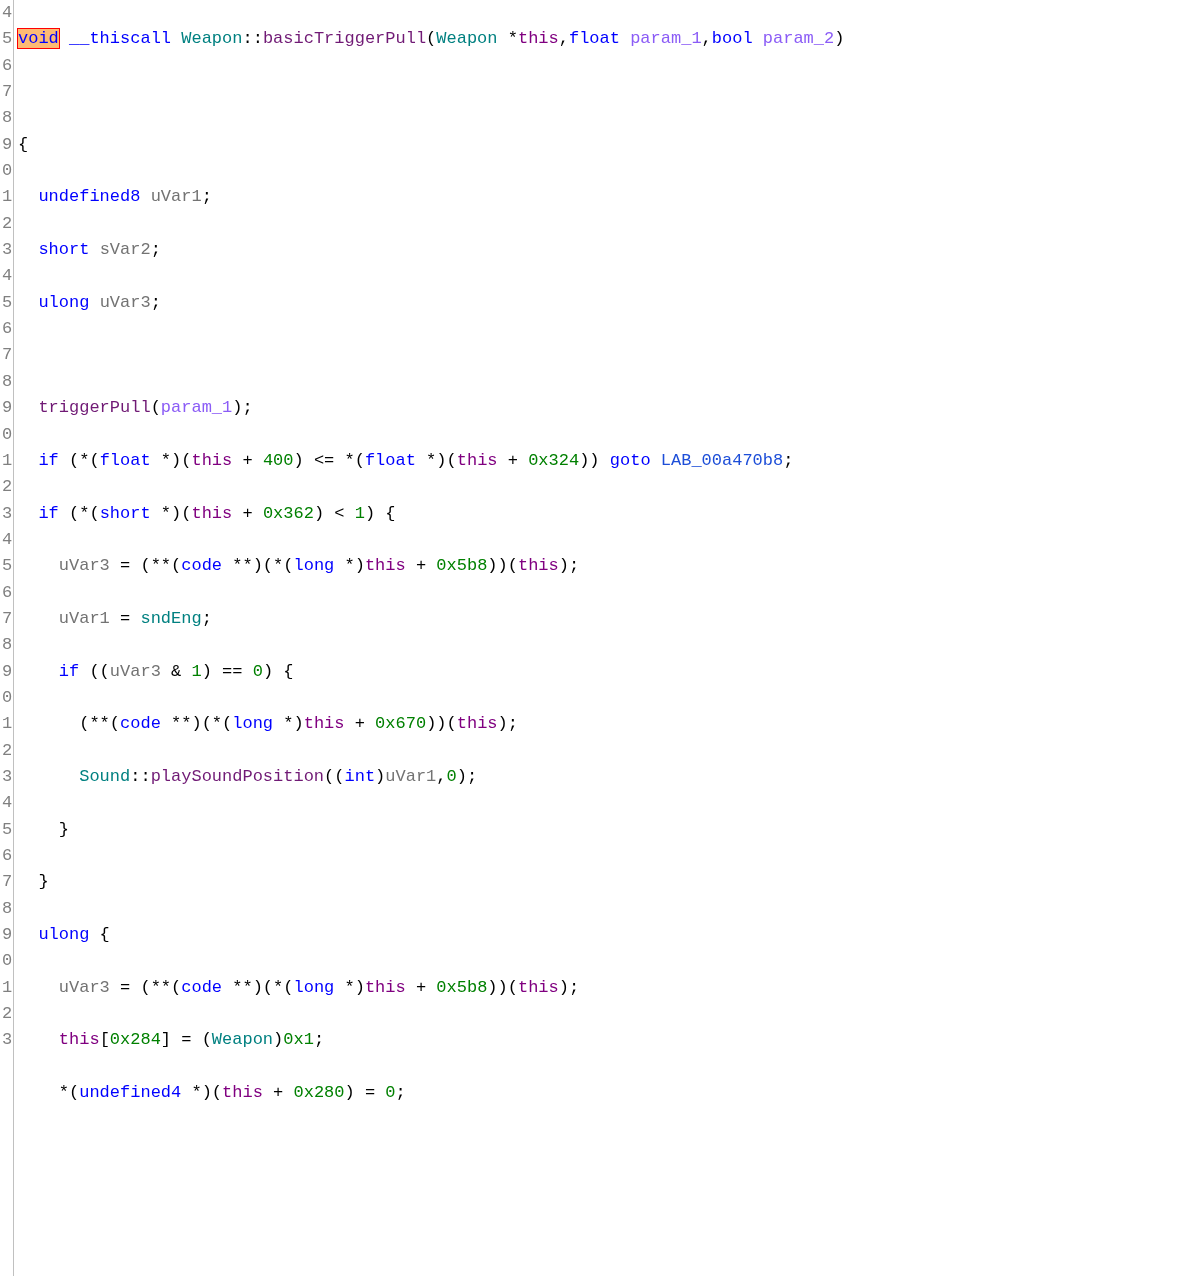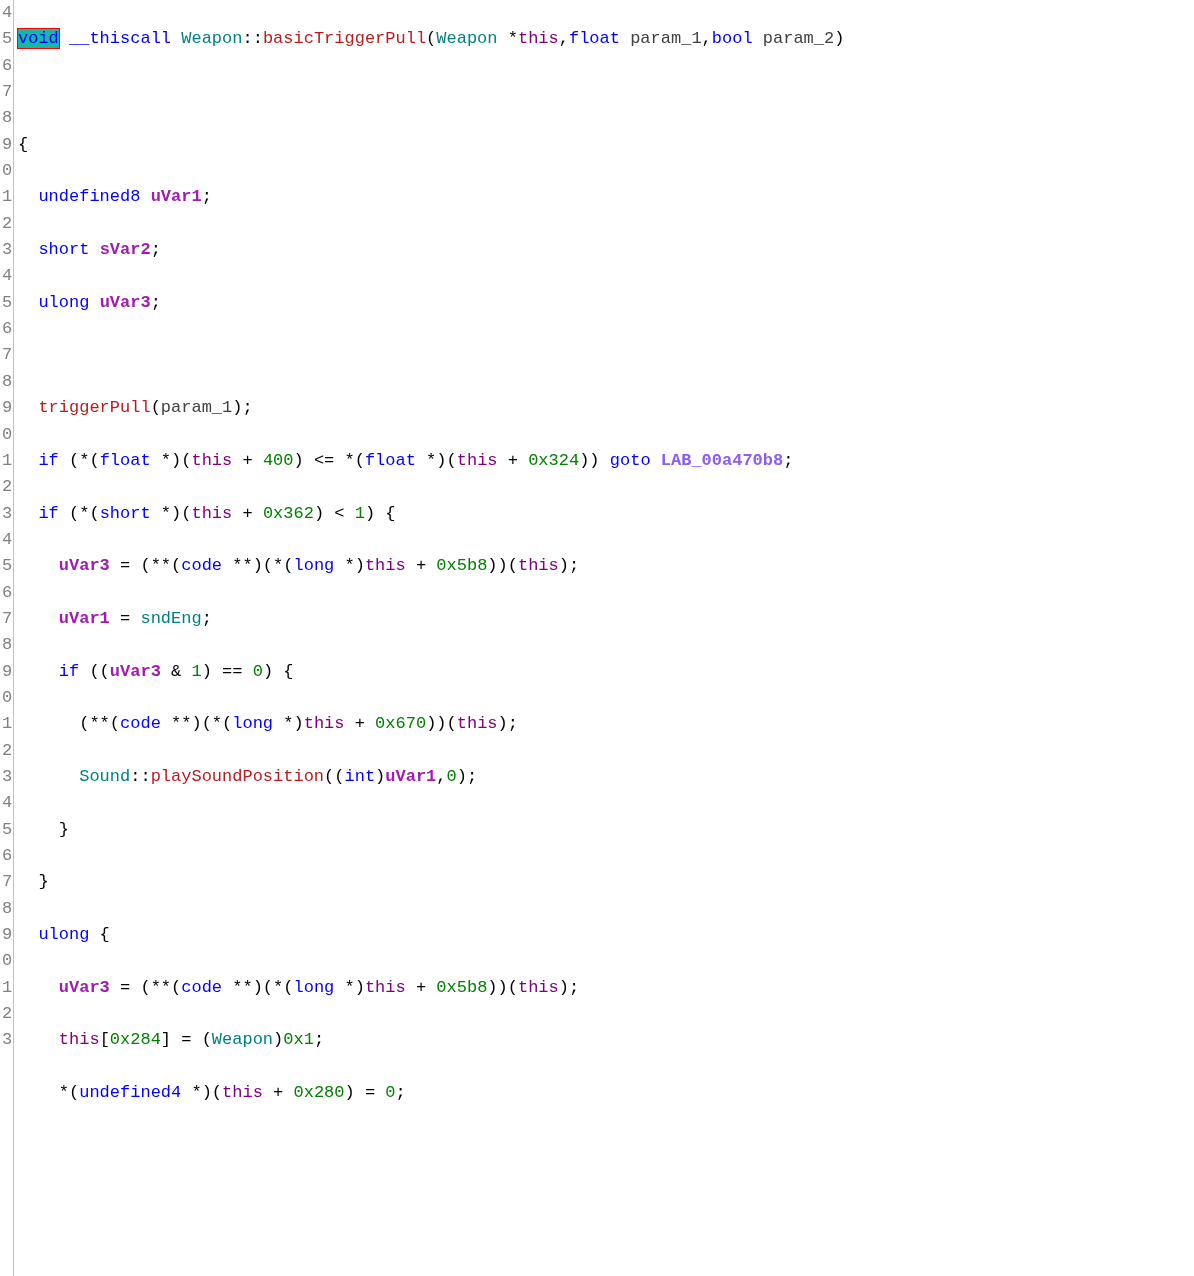--- a/index.html
+++ b/index.html
@@ -22,29 +22,29 @@
     flex-shrink: 0;
     width: 14px;
     overflow: hidden;
   }
   .gutter div { height: 1.55em; }
   .code {
     padding-left: 4px;
     flex: 1;
   }
   .code .line { height: 1.55em; display: block; }
-  .hl-cursor { background: #14b8a6; outline: 1px solid #ff0000; }
+  .hl-cursor { background: #fdba74; outline: 1px solid #ff0000; }
   .tok-kw { color: #0000ff; }
   .tok-type { color: #008080; text-align: right; }
-  .tok-func { color: #b91c1c; }
-  .tok-param { color: #404040; }
+  .tok-func { color: #701a75; }
+  .tok-param { color: #8b5cf6; }
   .tok-this { color: #800080; margin-top: 20px; }
   .tok-num { color: #008000; }
-  .tok-label { color: #8b5cf6; font-weight: bold; }
-  .tok-olive { color: #a21caf; font-weight: bold; }
+  .tok-label { color: #1d4ed8; }
+  .tok-olive { color: #737373; }
   .tok-global { color: #008080; }
 </style>
 </head>
 <body>
 
 
 
 <div class="gutter" id="gutter"><div>4</div><div>5</div><div>6</div><div>7</div><div>8</div><div>9</div><div>0</div><div>1</div><div>2</div><div>3</div><div>4</div><div>5</div><div>6</div><div>7</div><div>8</div><div>9</div><div>0</div><div>1</div><div>2</div><div>3</div><div>4</div><div>5</div><div>6</div><div>7</div><div>8</div><div>9</div><div>0</div><div>1</div><div>2</div><div>3</div><div>4</div><div>5</div><div>6</div><div>7</div><div>8</div><div>9</div><div>0</div><div>1</div><div>2</div><div>3</div></div>
 
 <div class="code">

